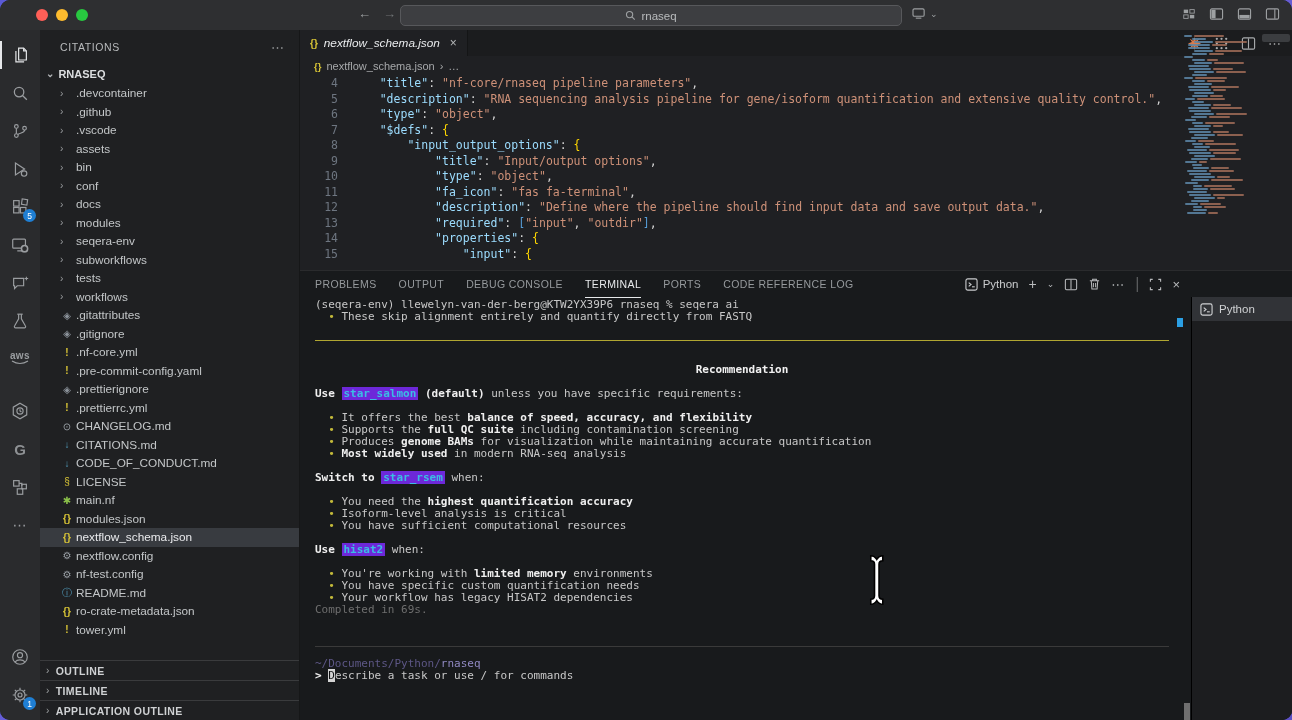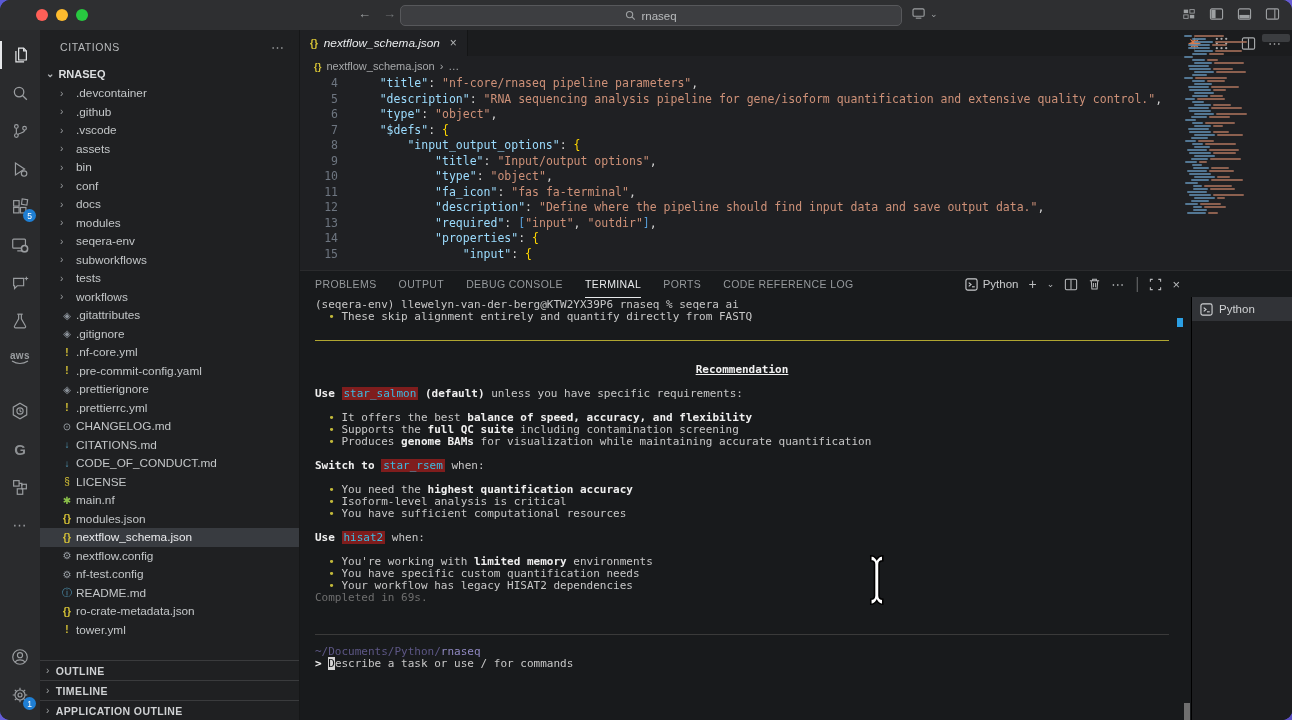--- a/index.html
+++ b/index.html
@@ -75,22 +75,22 @@
   .ptab{color:#969a9d;font-size:10.5px;letter-spacing:.4px;height:26px;display:flex;align-items:center;border-bottom:1px solid transparent;}
   .ptab.active{color:#e7e9eb;border-bottom:1px solid #e7e9eb;}
   .panel-toolbar{position:absolute;right:112px;top:0;height:26px;display:flex;align-items:center;gap:10px;color:#b9bbbd;}
   .pt-shell{display:flex;align-items:center;gap:5px;font-size:11.5px;color:#c9cbcd;}
   .pt-sep{color:#5a5c5e;}
   .term-body{position:absolute;left:0;top:26px;right:108px;bottom:0;overflow:hidden;}
   .tline{position:relative;height:12px;padding-left:15px;white-space:pre;font-family:"DejaVu Sans Mono",monospace;font-size:11px;line-height:12px;color:#c8c8c8;}
   .tline.center{text-align:center;padding-right:15px;}
   .seg-t{color:#c8c8c8}.seg-b{color:#efefef;font-weight:bold}
   .seg-y{color:#c3b93a}.seg-d{color:#6e6e6e}
-  .seg-u{color:#f2f2f2;font-weight:bold;text-decoration:underline}
-  .seg-c{color:#3bbde4;background:#7f1d1d;padding:0 2px;}
+  .seg-u{color:#f2f2f2;font-weight:bold;}
+  .seg-c{color:#3bbde4;background:#6d28d9;padding:0 2px;font-weight:bold;}
   .seg-pa{color:#5d5786}.seg-pb{color:#9089c2}
   .seg-cur{background:#d4d4d4;color:#101214;}
   .t-rule{margin:5px 15px 0 15px;border-top:1px solid #b0a631;height:0;}
   .t-sep{margin:6px 15px 0 15px;border-top:1px solid #3a3a3a;height:0;}
   .hintbar{position:absolute;left:15px;bottom:1px;width:868px;height:15px;background:#ffffff;display:flex;align-items:center;
     font-family:"DejaVu Sans Mono",monospace;font-size:10.5px;padding-left:3px;box-sizing:border-box;white-space:pre;}
   .hint-b{color:#000;font-weight:bold}.hint-t{color:#5a5a5a}
   .term-scroll{position:absolute;right:102px;width:6px;bottom:0;height:17px;background:#6f6f6f;}
   .scroll-dot{position:absolute;left:877px;top:47px;width:6px;height:9px;background:#2b9fe3;}
   .term-list{position:absolute;right:0;top:26px;width:100px;bottom:0;background:#1c1d1f;border-left:1px solid #000;}
@@ -715,20 +715,21 @@
         <div class="tline"></div>
         <div class="t-rule" style="height: 12px; box-sizing: border-box;"></div>
         <div class="tline"></div>
         <div class="tline center"><span class="seg-u">Recommendation</span></div>
         <div class="tline"></div>
         <div class="tline"><span class="seg-b">Use </span><span class="seg-c">star_salmon</span><span class="seg-b"> (default)</span><span class="seg-t"> unless you have specific requirements:</span></div>
         <div class="tline"></div>
         <div class="tline"><span class="seg-y">  • </span><span class="seg-t">It offers the best </span><span class="seg-b">balance of speed, accuracy, and flexibility</span></div>
         <div class="tline"><span class="seg-y">  • </span><span class="seg-t">Supports the </span><span class="seg-b">full QC suite</span><span class="seg-t"> including contamination screening</span></div>
         <div class="tline"><span class="seg-y">  • </span><span class="seg-t">Produces </span><span class="seg-b">genome BAMs</span><span class="seg-t"> for visualization while maintaining accurate quantification</span></div>
+        <div class="tline"><span class="seg-y">  • </span><span class="seg-b">Most widely used</span><span class="seg-t"> in modern RNA-seq analysis</span></div>
         <div class="tline"></div>
         <div class="tline"><span class="seg-b">Switch to </span><span class="seg-c">star_rsem</span><span class="seg-t"> when:</span></div>
         <div class="tline"></div>
         <div class="tline"><span class="seg-y">  • </span><span class="seg-t">You need the </span><span class="seg-b">highest quantification accuracy</span></div>
         <div class="tline"><span class="seg-y">  • </span><span class="seg-t">Isoform-level analysis is critical</span></div>
         <div class="tline"><span class="seg-y">  • </span><span class="seg-t">You have sufficient computational resources</span></div>
         <div class="tline"></div>
         <div class="tline"><span class="seg-b">Use </span><span class="seg-c">hisat2</span><span class="seg-t"> when:</span></div>
         <div class="tline"></div>
         <div class="tline"><span class="seg-y">  • </span><span class="seg-t">You're working with </span><span class="seg-b">limited memory</span><span class="seg-t"> environments</span></div>

